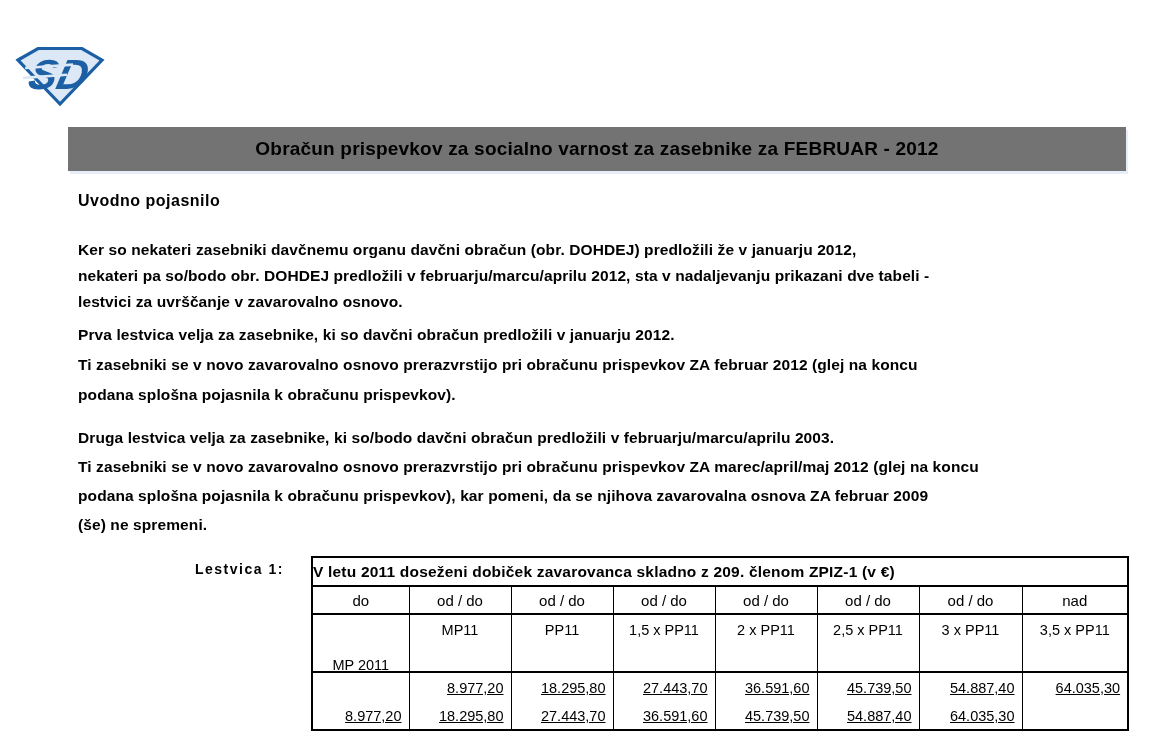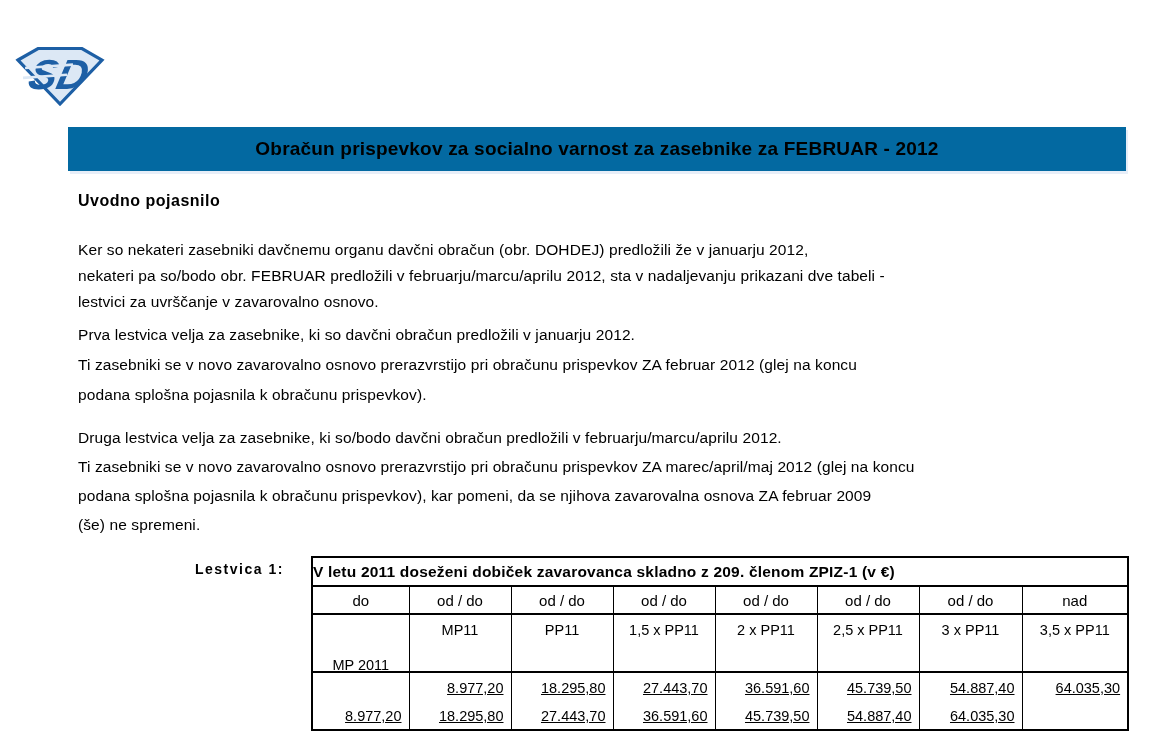--- a/index.html
+++ b/index.html
@@ -7,32 +7,32 @@
     width:1157px; height:743px;
     font-family:"Liberation Sans","DejaVu Sans",sans-serif;
     color:#000;
   }
   .page { position:relative; width:1157px; height:743px; overflow:hidden; background:#fff; }
 
   .logo { position:absolute; left:13px; top:44px; width:94px; height:64px; }
 
   .title-bar {
     position:absolute; left:68px; top:127px; width:1058px; height:44px;
-    background:#0369a1; text-align:center;
+    background:#737373; text-align:center;
     box-shadow:2px 3px 0 #e7eef8;
   }
   .title-bar span { line-height:44px; font-weight:bold; font-size:19px; letter-spacing:0.2px; }
 
   .intro-heading {
     position:absolute; left:78px; top:192px;
     font-size:16px; font-weight:bold; 
     letter-spacing:0.5px;
   }
 
-  .para { position:absolute; left:78px; width:1079px; font-size:15.5px; font-weight:normal; letter-spacing:0.1px; }
+  .para { position:absolute; left:78px; width:1079px; font-size:15.5px; font-weight:bold; letter-spacing:0.1px; }
   #p1 { top:237px; line-height:26px; }
   #p2 { top:320px; line-height:30px; }
   #p3 { top:423px; line-height:29px; }
 
   .table-label {
     position:absolute; left:147px; top:561px;
     font-size:14px; font-weight:bold; letter-spacing:1.5px;margin-left:48px;
   }
 
   table.lestvica {
@@ -74,32 +74,32 @@
   </svg>
 
   <div class="title-bar">
     <span>Obračun prispevkov za socialno varnost za zasebnike za FEBRUAR - 2012</span>
   </div>
 
   <div class="intro-heading">Uvodno pojasnilo</div>
 
   <div class="para" id="p1">
     <div class="pl">Ker so nekateri zasebniki davčnemu organu davčni obračun (obr. DOHDEJ) predložili že v januarju 2012,</div>
-    <div class="pl">nekateri pa so/bodo obr. FEBRUAR predložili v februarju/marcu/aprilu 2012, sta v nadaljevanju prikazani dve tabeli -</div>
+    <div class="pl">nekateri pa so/bodo obr. DOHDEJ predložili v februarju/marcu/aprilu 2012, sta v nadaljevanju prikazani dve tabeli -</div>
     <div class="pl">lestvici za uvrščanje v zavarovalno osnovo.</div>
   </div>
 
   <div class="para" id="p2">
     <div class="pl">Prva lestvica velja za zasebnike, ki so davčni obračun predložili v januarju 2012.</div>
     <div class="pl">Ti zasebniki se v novo zavarovalno osnovo prerazvrstijo pri obračunu prispevkov ZA februar 2012 (glej na koncu</div>
     <div class="pl">podana splošna pojasnila k obračunu prispevkov).</div>
   </div>
 
   <div class="para" id="p3">
-    <div class="pl">Druga lestvica velja za zasebnike, ki so/bodo davčni obračun predložili v februarju/marcu/aprilu 2012.</div>
+    <div class="pl">Druga lestvica velja za zasebnike, ki so/bodo davčni obračun predložili v februarju/marcu/aprilu 2003.</div>
     <div class="pl">Ti zasebniki se v novo zavarovalno osnovo prerazvrstijo pri obračunu prispevkov ZA marec/april/maj 2012 (glej na koncu</div>
     <div class="pl">podana splošna pojasnila k obračunu prispevkov), kar pomeni, da se njihova zavarovalna osnova ZA februar 2009</div>
     <div class="pl">(še) ne spremeni.</div>
   </div>
 
   <div class="table-label">Lestvica 1:</div>
 
   <table class="lestvica">
     <colgroup>
       <col style="width:97px">

